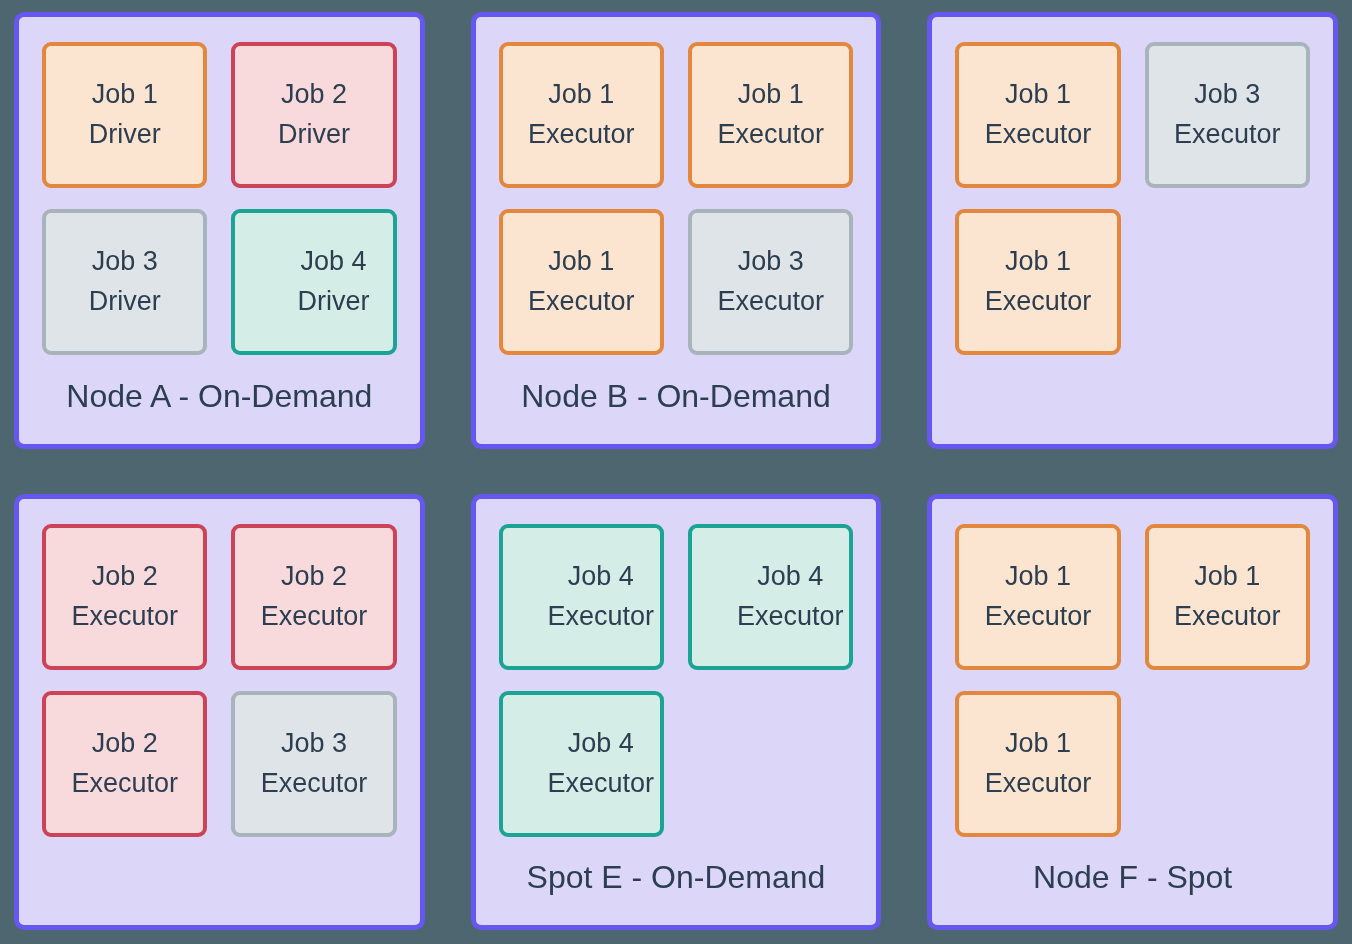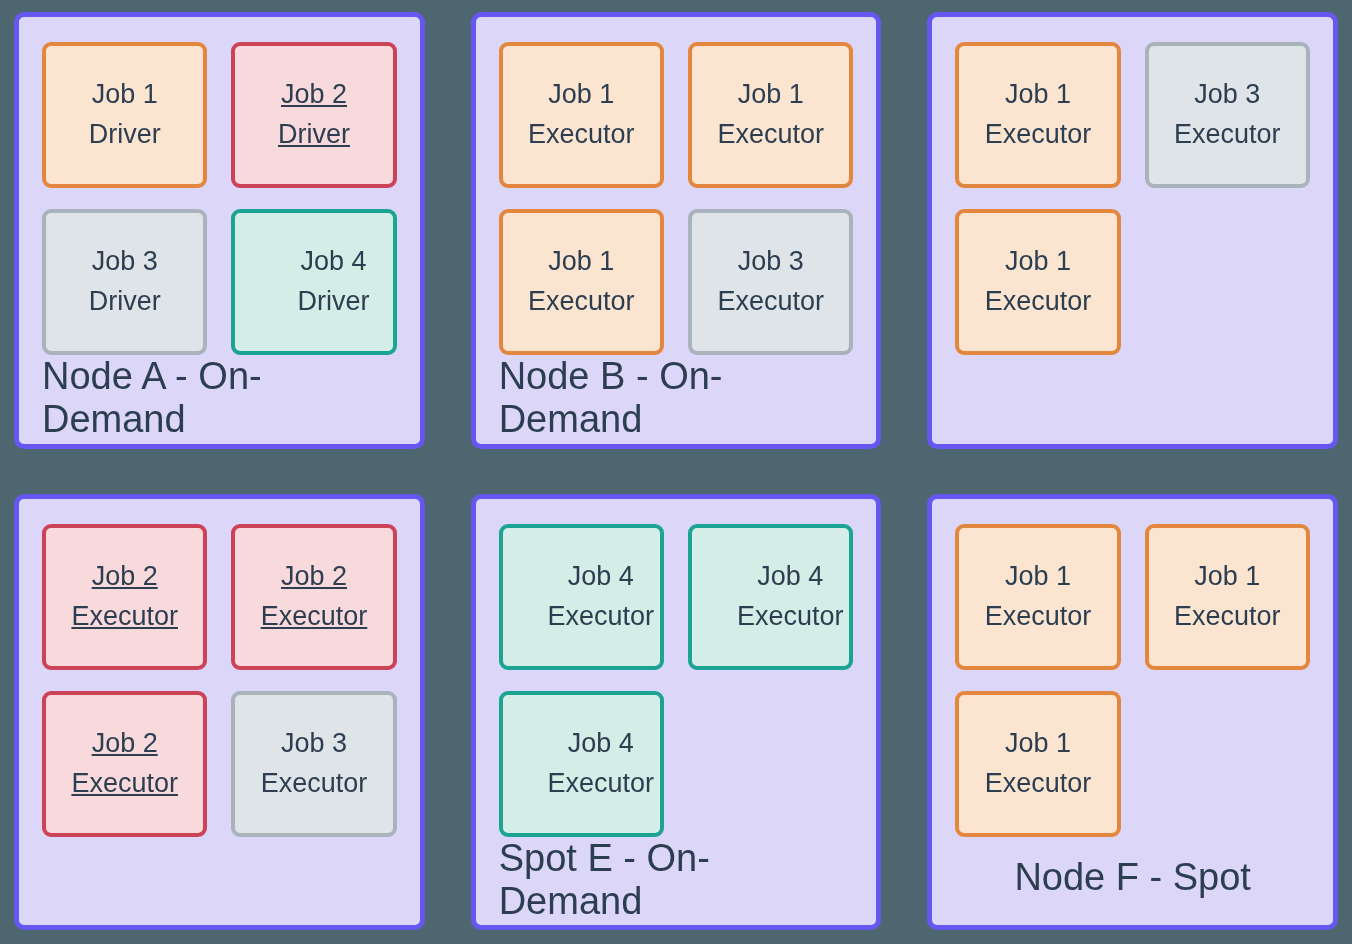--- a/index.html
+++ b/index.html
@@ -45,30 +45,30 @@
     display: flex;
     flex-direction: column;
     align-items: center;
     justify-content: center;
     color: var(--text, #2C3E50);
     font-size: 27px;
     line-height: 1.48;
     text-align: center;
   }
   .job.job1 { border-color: var(--job1-border, #E2873D); background: var(--job1-fill, #FBE5D1); }
-  .job.job2 { border-color: var(--job2-border, #CC4257); background: var(--job2-fill, #F8D9DC); text-decoration: underline; }
+  .job.job2 { border-color: var(--job2-border, #CC4257); background: var(--job2-fill, #F8D9DC); }
   .job.job3 { border-color: var(--job3-border, #A9B3BB); background: var(--job3-fill, #DFE4E8); }
   .job.job4 { border-color: var(--job4-border, #1BA393); background: var(--job4-fill, #D4EDE7); padding-left: 39px; }
   .node-label {
     flex: 1;
     display: flex;
     align-items: center;
     justify-content: center;
     color: var(--text, #2C3E50);
-    font-size: 38px;
+    font-size: 32px;
     padding-bottom: 6px;
   }
 </style>
 </head>
 <body>
 
 <main class="canvas">
     <section class="node">
       <div class="jobs">
         <div class="job job1">

